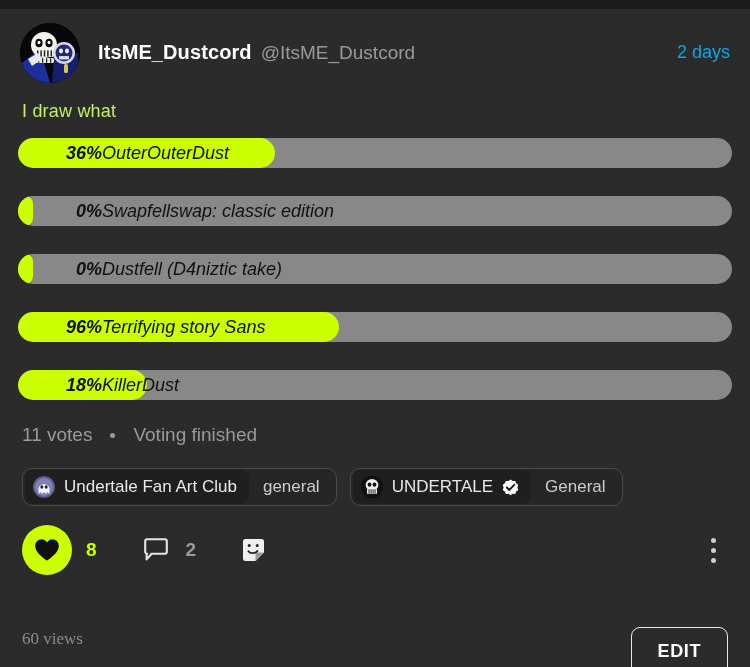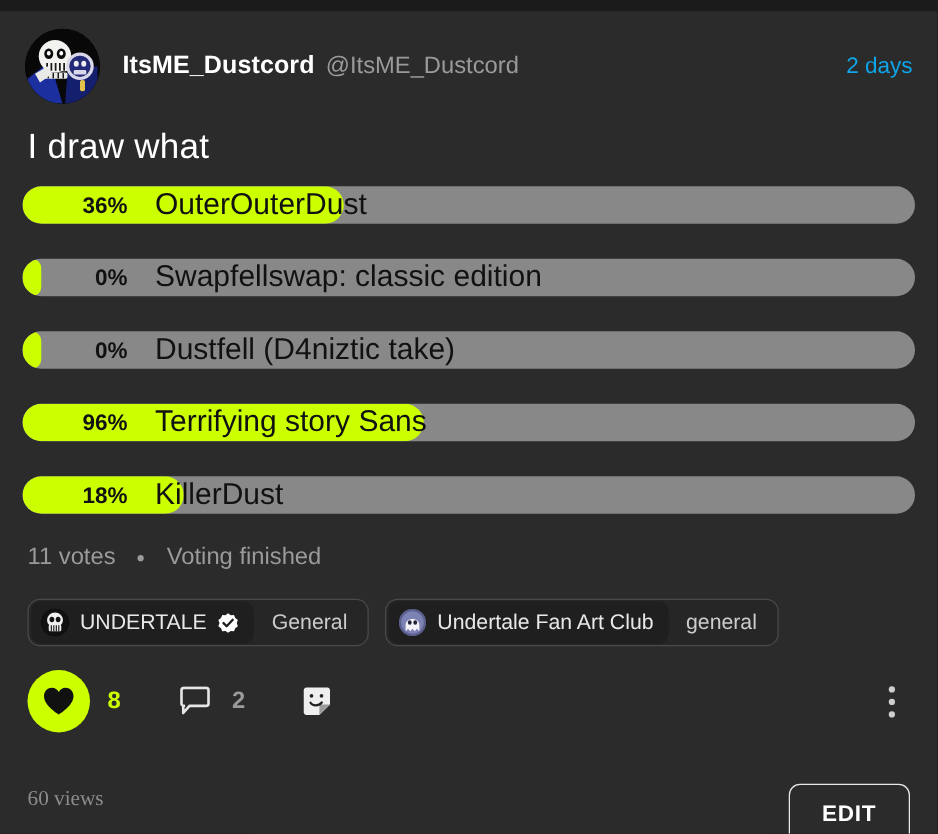--- a/index.html
+++ b/index.html
@@ -79,39 +79,40 @@
   .timestamp {
     font-size: 18px;
     color: #0ea5e9;
     margin-left: auto;
     padding-left: 14px;
     white-space: nowrap;
   }
 
   
   .poll-title {
-    font-size: 28px;
-    color: #ffffff;
+    font-size: 18px;
+    color: #bef264;
     padding: 14px 22px 0 22px;
     letter-spacing: 0.2px;
   }
 
   
   .poll-options {
     margin-top: 16px;
     padding: 0 18px;
   }
 
   .poll-row {
     position: relative;
     height: 30px;
     margin-bottom: 28px;
     border-radius: 15px;
     background: #888888;
     overflow: hidden;
+    font-style: italic;
   }
   .poll-row:last-child { margin-bottom: 0; }
 
   .poll-fill {
     position: absolute;
     left: 0; top: 0; bottom: 0;
     background: #ccff00;
     border-radius: 15px;
   }
 
@@ -127,22 +128,21 @@
 
   .poll-pct {
     font-size: 18px;
     font-weight: bold;
     width: 58px;
     text-align: right;
     flex: 0 0 58px;
   }
 
   .poll-text {
-    font-size: 24px;
-    margin-left: 22px;
+    font-size: 18px;
   }
 
   
   .poll-meta {
     display: flex;
     align-items: center;
     padding: 24px 6px 0 22px;
     color: #9a9a9a;
     font-size: 19px;
   }
@@ -412,20 +412,36 @@
     <span class="meta-dot"></span>
     <span>Voting finished</span>
   </div>
 
   <div class="chips-row">
 
     <div class="chip">
       <div class="chip-main">
         <div class="chip-avatar">
           <svg viewBox="0 0 22 22" xmlns="http://www.w3.org/2000/svg">
+            <rect width="22" height="22" fill="#5b5f8c"></rect>
+            <circle cx="11" cy="11" r="9" fill="#7d82b5"></circle>
+            <path d="M5.5 13 C5.5 6.5 16.5 6.5 16.5 13 L16.5 18 L14.5 16 L12.8 18 L11 16 L9.2 18 L7.5 16 L5.5 18 Z" fill="#f2f2f7"></path>
+            <ellipse cx="8.8" cy="11" rx="1.5" ry="1.8" fill="#20223a"></ellipse>
+            <ellipse cx="13.2" cy="11" rx="1.5" ry="1.8" fill="#20223a"></ellipse>
+          </svg>
+        </div>
+        <span class="chip-name">Undertale Fan Art Club</span>
+      </div>
+      <span class="chip-channel">general</span>
+    </div>
+
+    <div class="chip">
+      <div class="chip-main">
+        <div class="chip-avatar">
+          <svg viewBox="0 0 22 22" xmlns="http://www.w3.org/2000/svg">
             <rect width="22" height="22" fill="#111111"></rect>
             <ellipse cx="11" cy="9" rx="6.4" ry="6" fill="#efefef"></ellipse>
             <ellipse cx="8.5" cy="8.6" rx="1.9" ry="2.2" fill="#111111"></ellipse>
             <ellipse cx="13.5" cy="8.6" rx="1.9" ry="2.2" fill="#111111"></ellipse>
             <rect x="6" y="13" width="10" height="5" rx="1" fill="#efefef"></rect>
             <g fill="#111111">
               <rect x="7.6" y="13.2" width="0.9" height="4.6"></rect>
               <rect x="9.6" y="13.2" width="0.9" height="4.6"></rect>
               <rect x="11.6" y="13.2" width="0.9" height="4.6"></rect>
               <rect x="13.6" y="13.2" width="0.9" height="4.6"></rect>
@@ -436,36 +452,20 @@
         <span class="verified">
           <svg viewBox="0 0 17 17" xmlns="http://www.w3.org/2000/svg">
             <path d="M8.5 0.6 L10.6 2.1 L13.2 1.9 L14.2 4.3 L16.3 5.9 L15.4 8.4 L16.3 10.9 L14.2 12.5 L13.2 14.9 L10.6 14.7 L8.5 16.2 L6.4 14.7 L3.8 14.9 L2.8 12.5 L0.7 10.9 L1.6 8.4 L0.7 5.9 L2.8 4.3 L3.8 1.9 L6.4 2.1 Z" fill="#ffffff"></path>
             <path d="M4.8 8.5 L7.3 11 L12.2 5.8" stroke="#1f1f1f" stroke-width="1.9" fill="none" stroke-linecap="round" stroke-linejoin="round"></path>
           </svg>
         </span>
       </div>
       <span class="chip-channel">General</span>
     </div>
 
-    <div class="chip">
-      <div class="chip-main">
-        <div class="chip-avatar">
-          <svg viewBox="0 0 22 22" xmlns="http://www.w3.org/2000/svg">
-            <rect width="22" height="22" fill="#5b5f8c"></rect>
-            <circle cx="11" cy="11" r="9" fill="#7d82b5"></circle>
-            <path d="M5.5 13 C5.5 6.5 16.5 6.5 16.5 13 L16.5 18 L14.5 16 L12.8 18 L11 16 L9.2 18 L7.5 16 L5.5 18 Z" fill="#f2f2f7"></path>
-            <ellipse cx="8.8" cy="11" rx="1.5" ry="1.8" fill="#20223a"></ellipse>
-            <ellipse cx="13.2" cy="11" rx="1.5" ry="1.8" fill="#20223a"></ellipse>
-          </svg>
-        </div>
-        <span class="chip-name">Undertale Fan Art Club</span>
-      </div>
-      <span class="chip-channel">general</span>
-    </div>
-
 
   </div>
 
   <div class="actions-row">
 
     <div class="like-btn">
       <svg width="26" height="24" viewBox="0 0 26 24" xmlns="http://www.w3.org/2000/svg">
         <path d="M13 22.5 C13 22.5 1.2 15.4 1.2 7.9 C1.2 4 4.2 1.2 7.6 1.2 C10 1.2 11.9 2.5 13 4.5 C14.1 2.5 16 1.2 18.4 1.2 C21.8 1.2 24.8 4 24.8 7.9 C24.8 15.4 13 22.5 13 22.5 Z" fill="#111111"></path>
       </svg>
     </div>

